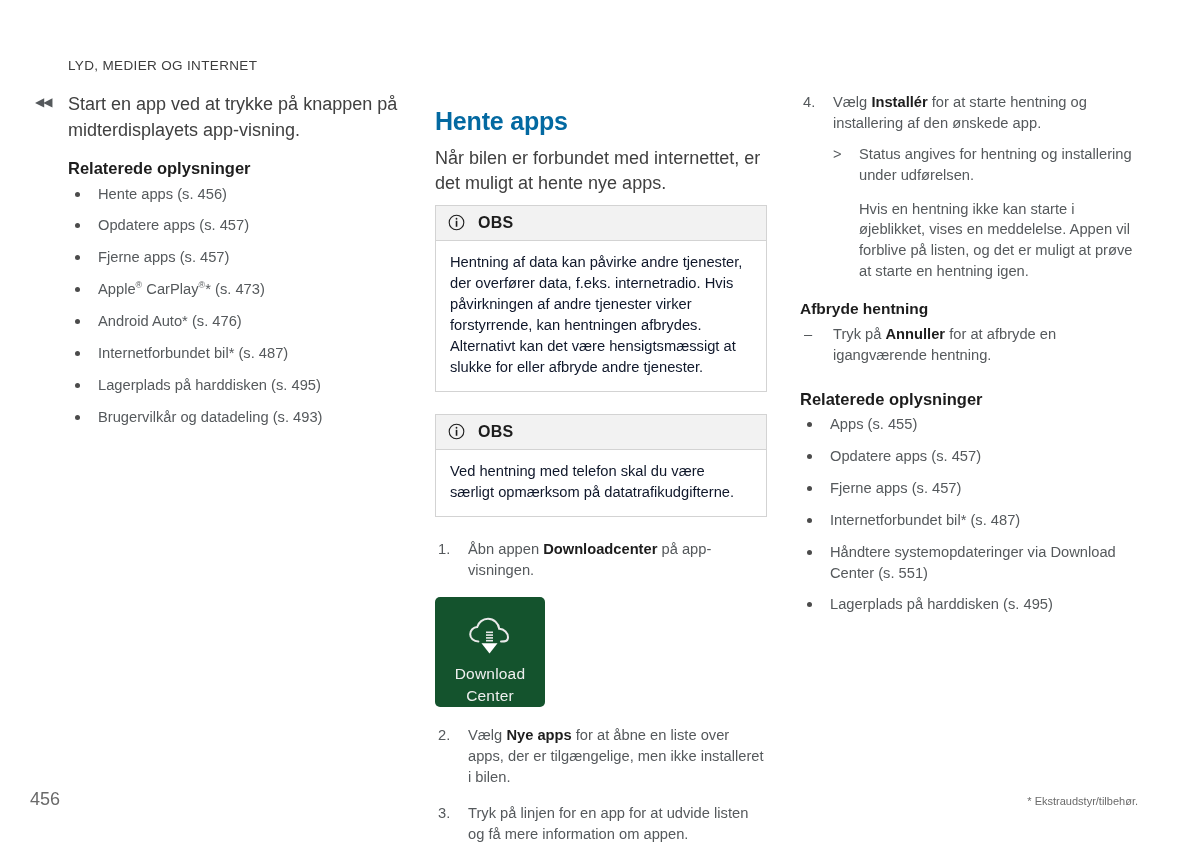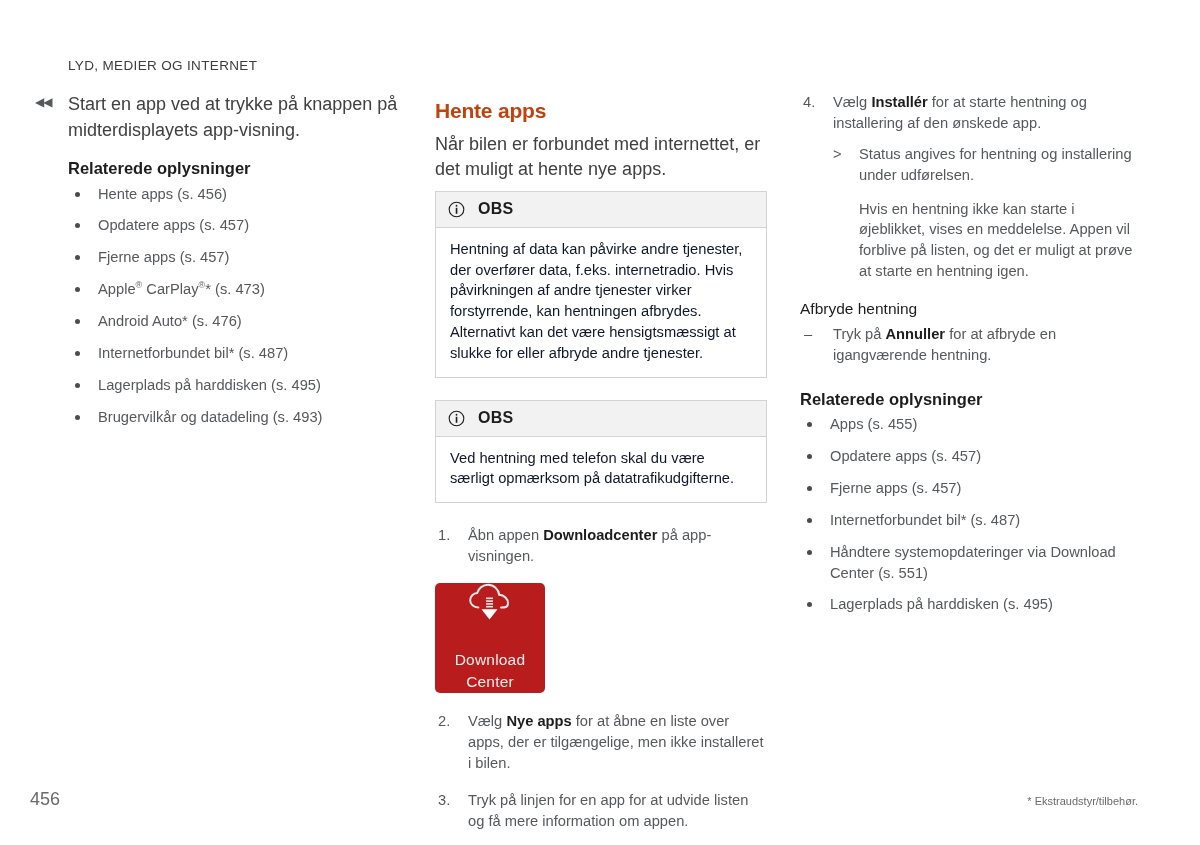--- a/index.html
+++ b/index.html
@@ -48,30 +48,30 @@
   
   p, li, div { line-height: 1.42; }
 
   .body-text {
     font-size: 18px;
     color: #404040;
     margin: 0 0 12px 0;
   }
 
   h2.section-title {
-    font-size: 21px;
+    font-size: 25px;
     font-weight: bold;
-    color: #c2410c;
-    margin: 4px 0 6px 0;
+    color: #0369a1;
+    margin: 12px 0 6px 0;
     letter-spacing: -0.2px;
   }
 
   h3.sub-title {
     font-size: 15.5px;
-    font-weight: normal;
+    font-weight: bold;
     color: #1d1d1d;
     margin: 0 0 4px 0;
   }
 
   h3.related-title {
     font-size: 16.5px;
     font-weight: bold;
     color: #1d1d1d;
     margin: 22px 0 3px 0;
   }
@@ -209,27 +209,27 @@
     left: 4px;
     top: 0;
   }
 
   b, strong { color: #1d1d1d; font-weight: bold; }
 
   
   .app-tile {
     width: 110px;
     height: 110px;
-    background: #b91c1c;
+    background: #14532d;
     border-radius: 5px;
     margin: 16px 0 18px 0;
     display: flex;
     flex-direction: column;
     align-items: center;
-    justify-content: space-between;
+    justify-content: flex-end;
     color: #f0f0f0;
   }
   .app-tile .tile-icon {
     margin-bottom: 6px;
   }
   .app-tile .tile-label {
     font-size: 15.5px;
     line-height: 1.15;
     text-align: center;
     color: #efefef;

